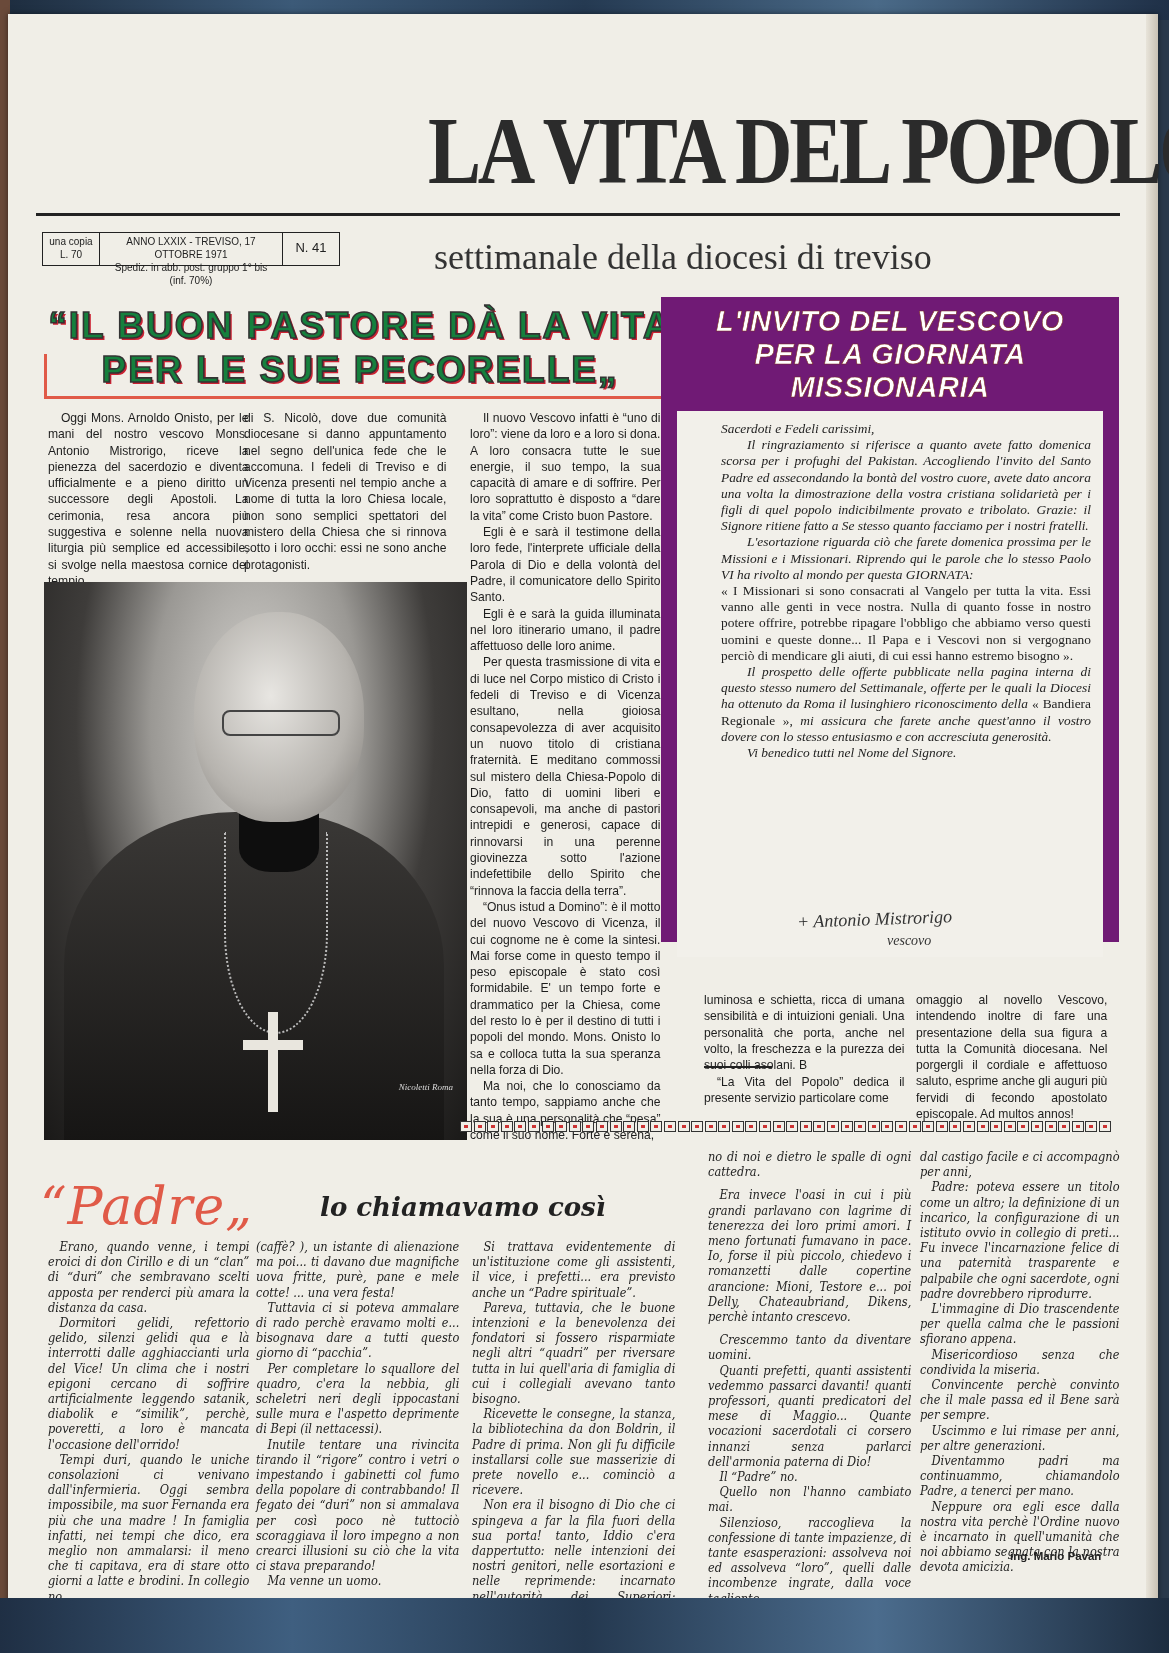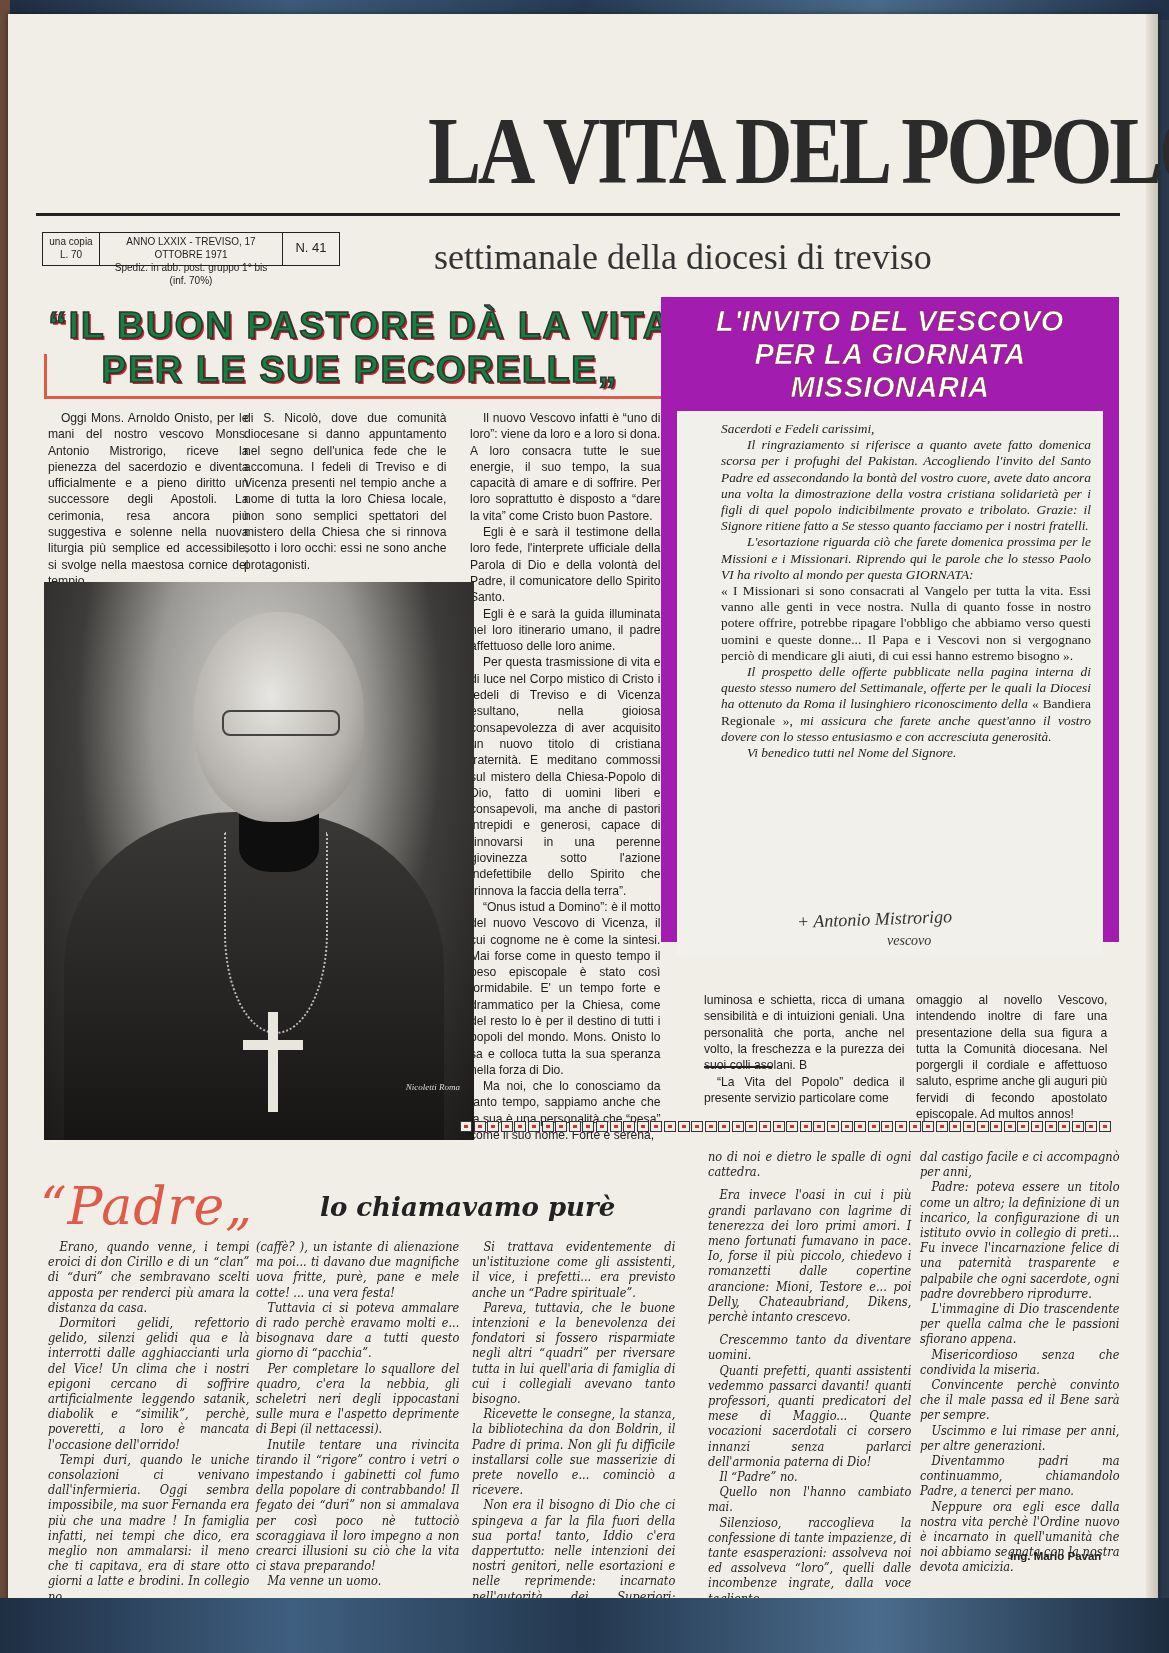--- a/index.html
+++ b/index.html
@@ -24,31 +24,31 @@
   .headline1{position:absolute;left:32px;top:290px;width:640px;font-family:"Liberation Sans",sans-serif;font-weight:bold;font-size:37px;letter-spacing:2px;color:#15803d;-webkit-text-stroke:1.6px #333;text-shadow:2px 2px 0 #c23;line-height:44px;text-align:center;}
   .hl-frame{position:absolute;left:36px;top:340px;width:636px;height:42px;border-left:3px solid #e05a48;border-right:3px solid #e05a48;border-bottom:3px solid #e05a48;}
 
   .col{position:absolute;font-family:"Liberation Sans",sans-serif;font-size:13.2px;line-height:16.3px;color:#1d1d1d;text-align:justify;hyphens:manual;transform:scaleX(0.92);transform-origin:left top;}
   .col p{margin:0;text-indent:14px;}
   .col p.noind{text-indent:0;}
   .c1{left:40px;top:396px;width:218px;}
   .c2{left:236px;top:396px;width:220px;}
   .c3{left:462px;top:396px;width:207px;}
 
-  .photo{position:absolute;left:36px;top:568px;width:423px;height:558px;background:radial-gradient(ellipse at 50% 25%,#d8d6d2 0%,#9a9894 35%,#3e3c3a 60%,#1a1918 100%);overflow:hidden;padding-left:7px;}
+  .photo{position:absolute;left:36px;top:568px;width:423px;height:558px;background:radial-gradient(ellipse at 50% 25%,#d8d6d2 0%,#9a9894 35%,#3e3c3a 60%,#1a1918 100%);overflow:hidden;}
   .photo .head{position:absolute;left:150px;top:30px;width:170px;height:210px;border-radius:48% 48% 45% 45%;background:radial-gradient(ellipse at 45% 40%,#e8e6e2,#b6b3ae 60%,#7a7773);}
   .photo .glasses{position:absolute;left:178px;top:128px;width:118px;height:26px;border:2px solid #444;border-radius:8px;box-sizing:border-box;}
   .photo .robe{position:absolute;left:20px;top:230px;width:380px;height:340px;border-radius:45% 45% 0 0;background:linear-gradient(180deg,#3a3836,#151413);}
   .photo .collar{position:absolute;left:195px;top:230px;width:80px;height:60px;background:#0e0e0e;border-radius:0 0 40% 40%;}
   .photo .cross-v{position:absolute;left:224px;top:430px;width:10px;height:100px;background:#e9e6de;}
   .photo .cross-h{position:absolute;left:199px;top:458px;width:60px;height:10px;background:#e9e6de;}
   .photo .chain{position:absolute;left:180px;top:250px;width:100px;height:200px;border:2px dotted #bbb;border-top:none;border-radius:0 0 50% 50%;}
   .photo .credit{position:absolute;right:14px;bottom:48px;font-family:"Liberation Serif",serif;font-style:italic;font-size:9px;color:#ddd;}
 
-  .redbox{position:absolute;left:653px;top:283px;width:458px;height:645px;background:#a21caf;}
+  .redbox{position:absolute;left:653px;top:283px;width:458px;height:645px;background:#701a75;}
   .redbox-title{position:absolute;left:0;top:8px;width:458px;text-align:center;font-family:"Liberation Sans",sans-serif;font-style:italic;font-weight:bold;font-size:29px;line-height:33px;color:#fff;-webkit-text-stroke:0.6px #7a2a1f;letter-spacing:0.5px;}
   .redbox-inner{position:absolute;left:16px;top:78px;width:426px;height:546px;background:#f2f0ea;margin-top:36px;}
   .letter{position:absolute;left:44px;top:10px;width:370px;font-family:"Liberation Serif",serif;font-style:italic;font-size:13.4px;line-height:16.2px;color:#222;text-align:justify;}
   .letter p{margin:0;text-indent:26px;}
   .letter p.noind{text-indent:0;}
   .letter .up{font-style:normal;}
   .signature{position:absolute;left:120px;top:498px;font-family:"Liberation Serif",serif;font-style:italic;font-size:18px;color:#333;transform:rotate(-2deg);}
   .sig-title{position:absolute;left:210px;top:522px;font-family:"Liberation Serif",serif;font-style:italic;font-size:14px;color:#333;}
 
   .c4{left:696px;top:978px;width:218px;}
@@ -206,21 +206,21 @@
       <span></span>
       <span></span>
       <span></span>
       <span></span>
       <span></span>
       <span></span>
       <span></span>
     </div>
 
   <div class="padre-title">“Padre„</div>
-  <div class="padre-sub">lo chiamavamo purè</div>
+  <div class="padre-sub">lo chiamavamo così</div>
 
   <div class="ic i1">
     <p>Erano, quando venne, i tempi eroici di don Cirillo e di un “clan” di “duri” che sembravano scelti apposta per renderci più amara la distanza da casa.</p>
     <p>Dormitori gelidi, refettorio gelido, silenzi gelidi qua e là interrotti dalle agghiaccianti urla del Vice! Un clima che i nostri epigoni cercano di soffrire artificialmente leggendo satanik, diabolik e “similik”, perchè, poveretti, a loro è mancata l'occasione dell'orrido!</p>
     <p>Tempi duri, quando le uniche consolazioni ci venivano dall'infermieria. Oggi sembra impossibile, ma suor Fernanda era più che una madre ! In famiglia infatti, nei tempi che dico, era meglio non ammalarsi: il meno che ti capitava, era di stare otto giorni a latte e brodini. In collegio no.</p>
     <p>Un bicchierone d'olio abbrunito</p>
   </div>
   <div class="ic i2">
     <p class="noind">(caffè? ), un istante di alienazione ma poi... ti davano due magnifiche uova fritte, purè, pane e mele cotte! ... una vera festa!</p>
     <p>Tuttavia ci si poteva ammalare di rado perchè eravamo molti e... bisognava dare a tutti questo giorno di “pacchia”.</p>

